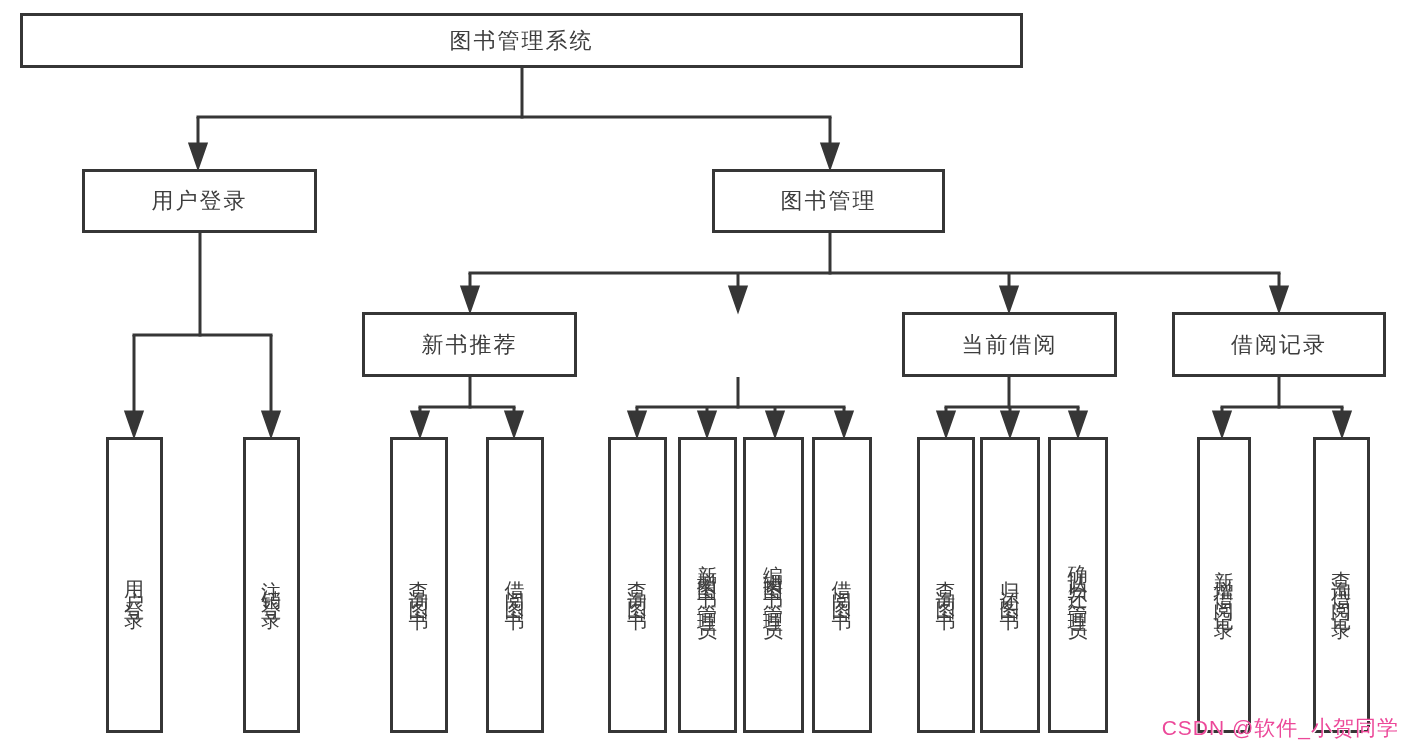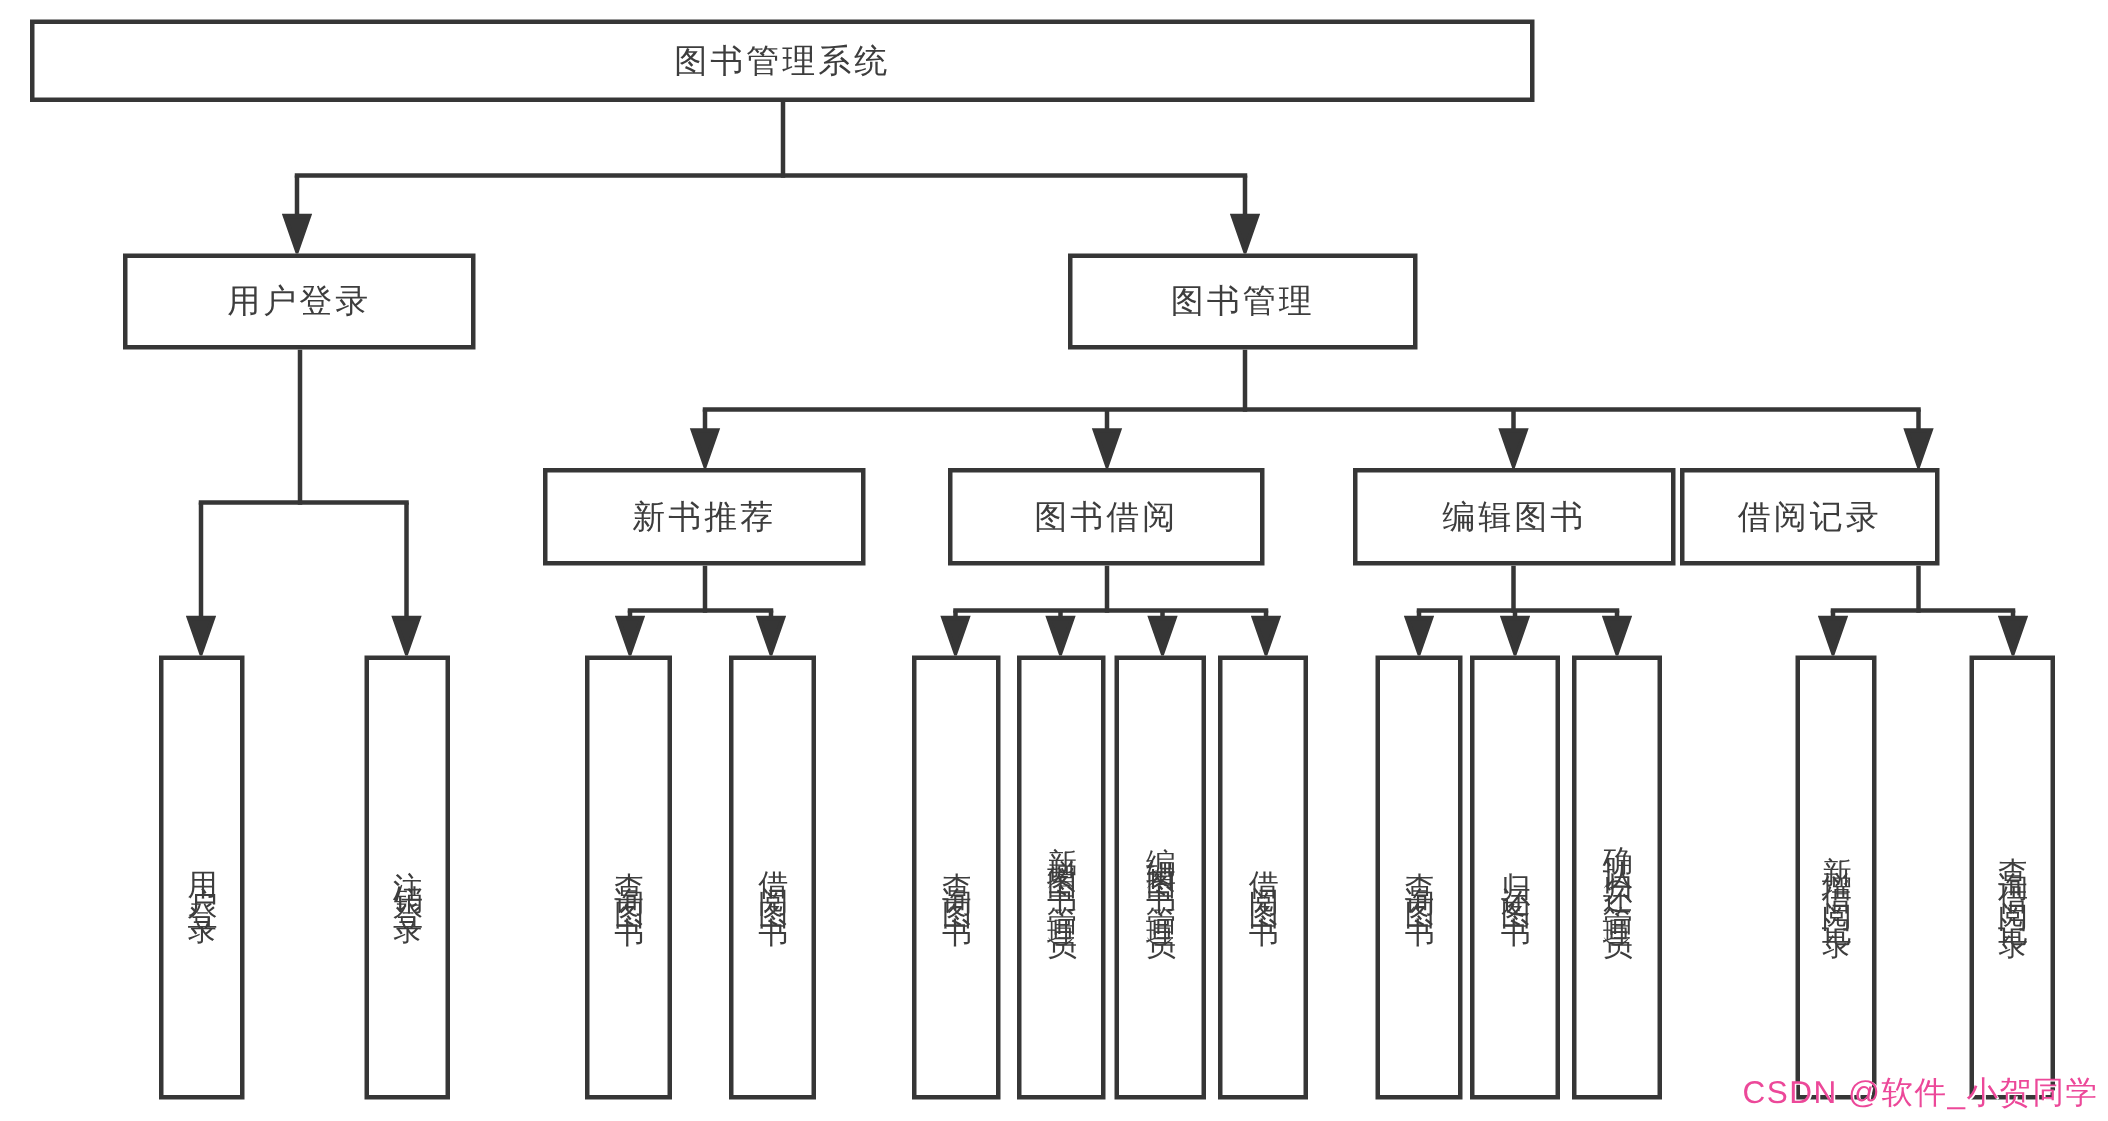--- a/index.html
+++ b/index.html
@@ -24,21 +24,21 @@
     font-size:20px;letter-spacing:10px;color:#3d3d3d;
   }
   .leaf.tight span{letter-spacing:8px;}
   
   #root{left:20px;top:13px;width:1003px;height:55px;}
   #n-user-login{left:82px;top:169px;width:235px;height:64px;}
   #n-book-mgmt{left:712px;top:169px;width:233px;height:64px;}
   #g0{left:362px;top:312px;width:215px;height:65px;}
   #g1{left:632px;top:312px;width:211px;height:65px;}
   #g2{left:902px;top:312px;width:215px;height:65px;}
-  #g3{left:1120px;top:312px;width:173px;height:65px;}
+  #g3{left:1172px;top:312px;width:214px;height:65px;}
   #a1{left:106px;width:57px;}  #a2{left:243px;width:57px;}
   #b1{left:390px;width:58px;}  #b2{left:486px;width:58px;}
   #c1{left:608px;width:59px;}  #c2{left:678px;width:59px;}
   #c3{left:743px;width:61px;}  #c4{left:812px;width:60px;}
   #d1{left:917px;width:58px;}  #d2{left:980px;width:60px;}
   #d3{left:1048px;width:60px;}
   #e1{left:1197px;width:54px;} #e2{left:1313px;width:57px;}
   .watermark{
     position:absolute;top:714px;right:6px;font-size:21px;color:#ec4899;
     letter-spacing:1px;white-space:nowrap;z-index:5;
@@ -125,22 +125,21 @@
       <polygon points="1334,412 1350,412 1342,435"></polygon>
     </g>
   </svg>
 
   <div id="root" class="node">图书管理系统</div>
 
   <div id="n-user-login" class="node">用户登录</div>
   <div id="g0" class="node">新书推荐</div>
 
   <div id="n-book-mgmt" class="node">图书管理</div>
-  <div id="g1" class="node">图书借阅</div>
-  <div id="g2" class="node">编辑图书</div>
+  <div id="g2" class="node">当前借阅</div>
   <div id="g3" class="node">借阅记录</div>
 
   <div id="a1" class="leaf">
     <span>用户登录</span>
   </div>
   <div id="a2" class="leaf">
     <span>注销登录</span>
   </div>
 
   <div id="b1" class="leaf">

